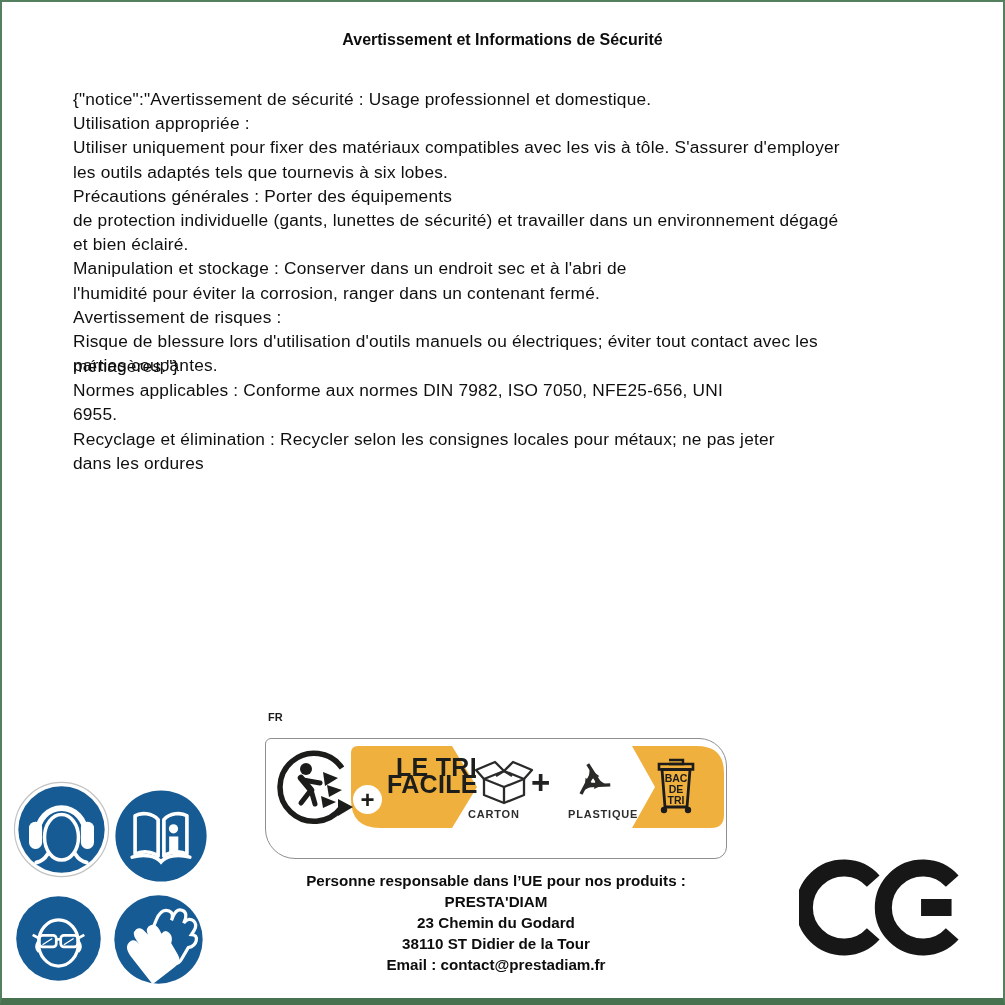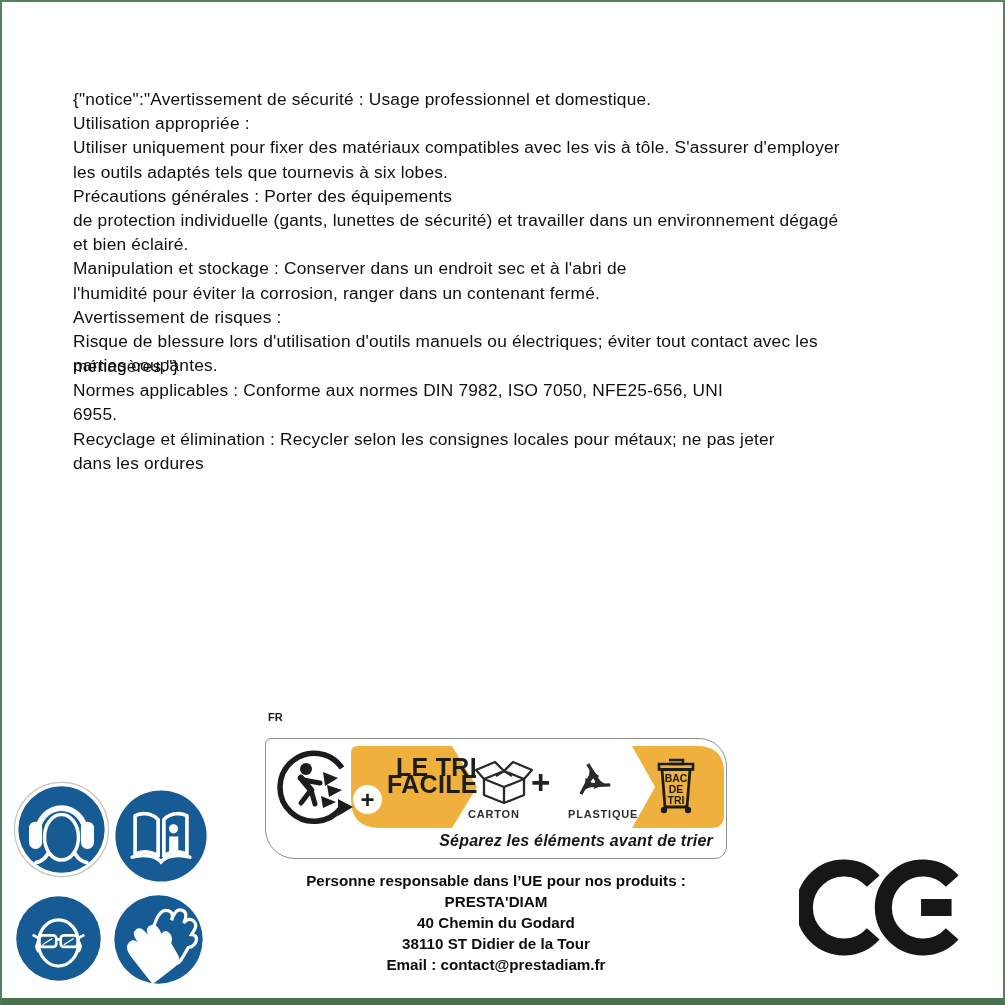--- a/index.html
+++ b/index.html
@@ -55,20 +55,21 @@
   .icon-book  { left:111px; top:786px; }
   .icon-eye   { left:12px;  top:892px; }
   .icon-glove { left:110px; top:891px; }
   .ce-mark { position:absolute; left:797px; top:849px; }
 </style>
 </head>
 <body>
 
 <div class="page">
 
+  <div class="title">Avertissement et Informations de Sécurité</div>
 
   <div class="notice block1">{"notice":"Avertissement de sécurité : Usage professionnel et domestique.
 Utilisation appropriée :
 Utiliser uniquement pour fixer des matériaux compatibles avec les vis à tôle. S'assurer d'employer
 les outils adaptés tels que tournevis à six lobes.
 Précautions générales : Porter des équipements
 de protection individuelle (gants, lunettes de sécurité) et travailler dans un environnement dégagé
 et bien éclairé.
 Manipulation et stockage : Conserver dans un endroit sec et à l'abri de
 l'humidité pour éviter la corrosion, ranger dans un contenant fermé.
@@ -135,21 +136,20 @@
         <text x="0" y="18" text-anchor="middle" font-family="Liberation Sans, sans-serif" font-size="10.5" font-weight="bold" fill="#1c1c1a">TRI</text>
       </g>
     </svg>
 
     <div class="tri-text le-tri">LE TRI</div>
     <div class="plus-circle">+</div>
     <div class="tri-text facile">FACILE</div>
     <div class="mat-label mat-carton">CARTON</div>
     <div class="mid-plus">+</div>
     <div class="mat-label mat-plastique">PLASTIQUE</div>
-    <div class="tagline">Séparez les éléments avant de trier</div>
   </div>
 
   <svg class="safety-icon icon-ear" width="97" height="97" viewBox="0 0 100 100">
     <circle cx="50" cy="50" r="48.5" fill="#fff"></circle>
     <circle cx="50" cy="50" r="48.5" fill="none" stroke="#c2c2c2" stroke-width="1.2"></circle>
     <circle cx="50" cy="50" r="44.5" fill="#175b95"></circle>
     <path d="M 25,55 a 25,27 0 0 1 50,0" fill="none" stroke="#fff" stroke-width="6"></path>
     <ellipse cx="50" cy="58" rx="17.5" ry="23.5" fill="#175b95" stroke="#fff" stroke-width="3.6"></ellipse>
     <rect x="16.5" y="42" width="13.5" height="28" rx="6.5" fill="#fff"></rect>
     <rect x="70" y="42" width="13.5" height="28" rx="6.5" fill="#fff"></rect>
@@ -183,21 +183,21 @@
     <g transform="translate(63,40) rotate(22) scale(2.05)">
       <path d="M -9,16 L -9,-2 Q -9,-9 -4.5,-9 Q -1.5,-9 -1.5,-5 L -1.5,-7 Q -1.5,-12 2,-12 Q 5,-12 5,-7 L 5,-6 Q 6,-10 9.5,-9 Q 12,-8 11.5,-4.5 L 11,-2 Q 14,-3 14.5,0 Q 15,3 12,5 L 11,12 Q 10.5,16 6,16 Z" fill="#175b95" stroke="#fff" stroke-width="1.7"></path>
     </g>
     <g transform="translate(38,61) rotate(-38) scale(2.05)">
       <path d="M -9,16 L -9,-2 Q -9,-9 -4.5,-9 Q -1.5,-9 -1.5,-5 L -1.5,-7 Q -1.5,-12 2,-12 Q 5,-12 5,-7 L 5,-6 Q 6,-10 9.5,-9 Q 12,-8 11.5,-4.5 L 11,-2 Q 14,-3 14.5,0 Q 15,3 12,5 L 11,12 Q 10.5,16 6,16 Z" fill="#fff"></path>
     </g>
   </svg>
 
   <div class="responsible">Personne responsable dans l’UE pour nos produits :
 PRESTA'DIAM
-40 Chemin du Godard
+23 Chemin du Godard
 38110 ST Didier de la Tour
 Email : contact@prestadiam.fr</div>
 
   <svg class="ce-mark" width="175" height="113" viewBox="0 0 195 114">
     <path d="M 82.7,27.6 A 44 44 0 1 0 82.7,86.4" fill="none" stroke="#171717" stroke-width="19"></path>
     <path d="M 170.7,27.6 A 44 44 0 1 0 170.7,86.4" fill="none" stroke="#171717" stroke-width="19"></path>
     <path d="M 136,57 L 170,57" stroke="#171717" stroke-width="19"></path>
   </svg>
 
 </div>

